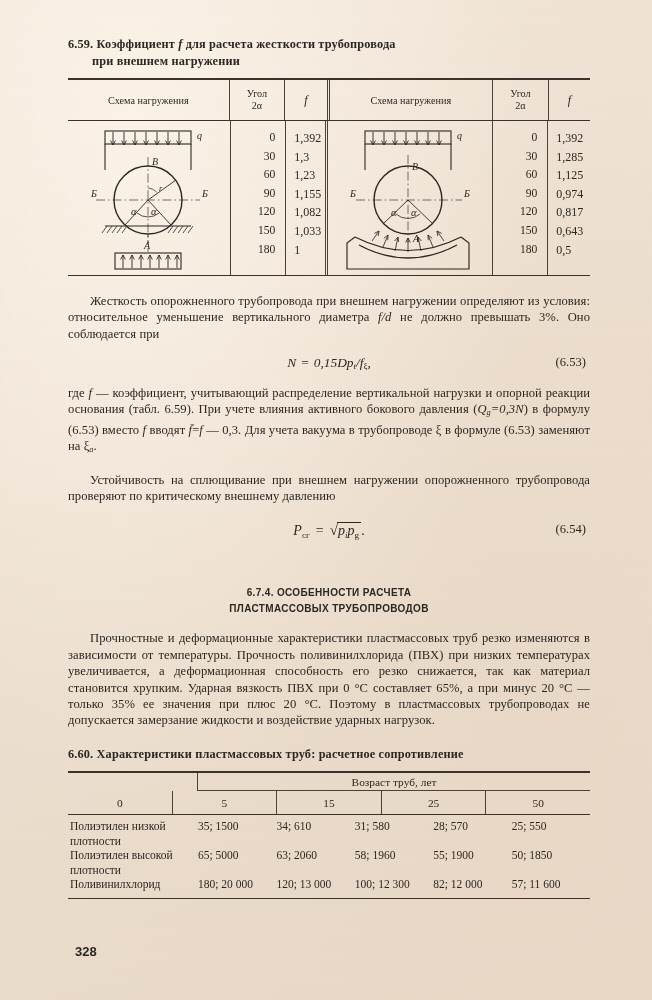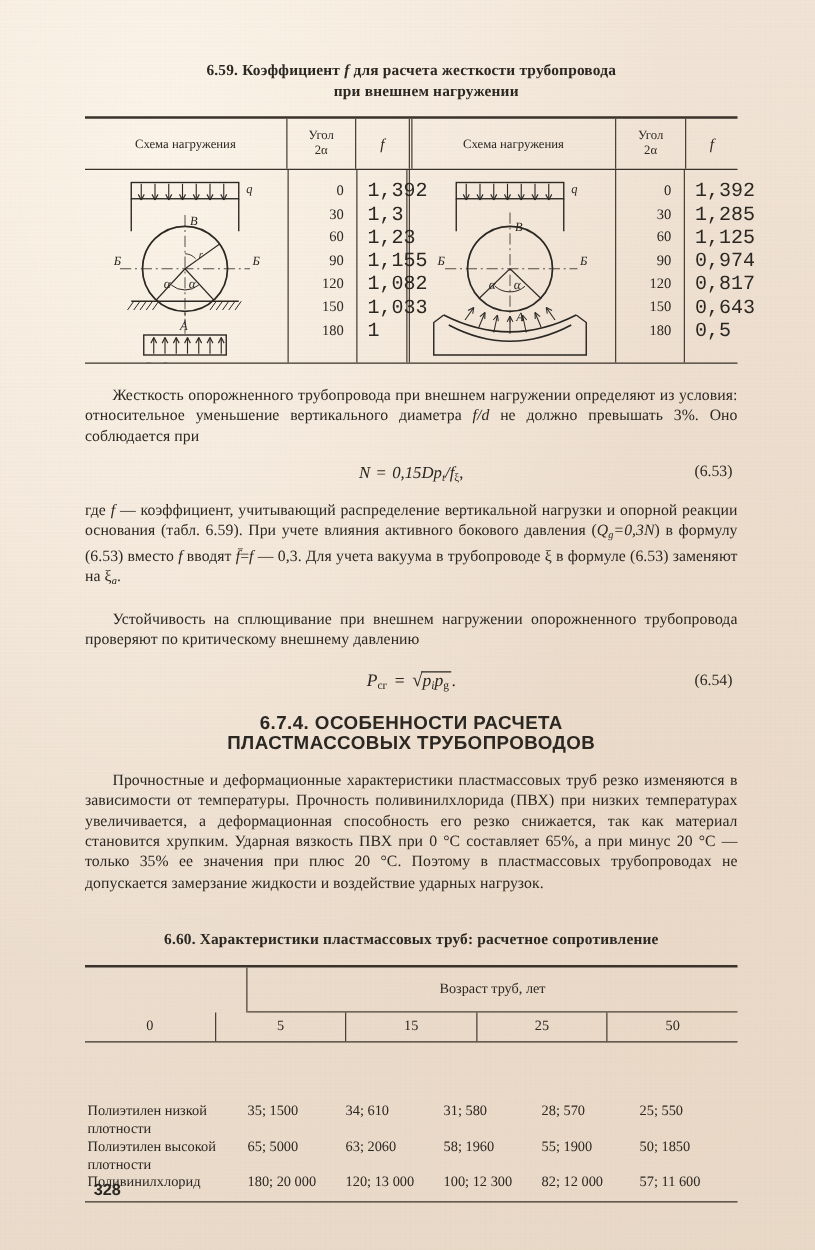--- a/index.html
+++ b/index.html
@@ -40,22 +40,21 @@
     top: 36px;
     width: 522px;
   }
 
   
   .tbl-caption {
     font-weight: bold;
     font-size: 12.3px;
     line-height: 16.5px;
     letter-spacing: 0.15px;
-    margin: 12px;
-    text-align: center;
+    margin: 0;
   }
   .tbl-caption .l2 {
     display: block;
     padding-left: 24px;
   }
   .ital { font-style: italic; }
 
   
   .t59 {
     margin-top: 9px;
@@ -95,28 +94,27 @@
     font-size: 11.6px;
     line-height: 18.6px;
     padding-top: 8px;
     display: flex;
     align-items: flex-start;
     justify-content: flex-end;
     box-sizing: border-box;
   }
   .numcol-inner { text-align: right; padding-right: 10px; }
   .numcol-f {
-    font-size: 16px;
+    font-size: 12px;
     line-height: 18.6px;
     padding-top: 8px;
     box-sizing: border-box;
     display: flex;
     align-items: flex-start;
     justify-content: flex-start;
-    font-family: Liberation Mono, monospace;
   }
   .numcol-f-inner { text-align: left; padding-left: 8px; }
 
   .diagram-cell {
     display: flex;
     align-items: flex-start;
     justify-content: center;
     padding-top: 4px;
     box-sizing: border-box;
   }
@@ -155,36 +153,37 @@
     padding: 0 2px 0 1px;
     margin-left: -1px;
   }
   .radsym { font-size: 15px; }
 
   
   .sec-head {
     text-align: center;
     font-family: "Liberation Sans", sans-serif;
     font-weight: bold;
-    font-size: 15px;
+    font-size: 10px;
     line-height: 16px;
     letter-spacing: 0.35px;
+    margin-top: 29px;
   }
   .sec-head .l2 { display: block; }
 
   
   .t60 {
     margin-top: 9px;
     border-top: 2px solid #3a332b;
     border-bottom: 1.6px solid #3a332b;
     font-size: 11.4px;
   }
   .t60-h1 {
     display: flex;
-    height: 36px;
+    height: 18px;
   }
   .t60-h2 {
     display: flex;
     height: 23px;
     border-bottom: 1.6px solid #3a332b;
   }
   .t60-mat {
     width: 130px;
     display: flex;
     align-items: center;
@@ -208,21 +207,21 @@
   }
   .t60-y {
     flex: 1;
     display: flex;
     align-items: center;
     justify-content: center;
     border-right: 1.2px solid #4a4139;
     box-sizing: border-box;
   }
   .t60-y:last-child { border-right: none; }
-  .t60-body { padding-top: 4px; padding-bottom: 7px; margin-top: 44px; }
+  .t60-body { padding-top: 4px; padding-bottom: 7px; }
   .t60-row {
     display: flex;
     align-items: flex-start;
   }
   .t60-row .mat {
     width: 130px;
     font-size: 11.5px;
     line-height: 14.4px;
     box-sizing: border-box;
     padding-left: 2px;

